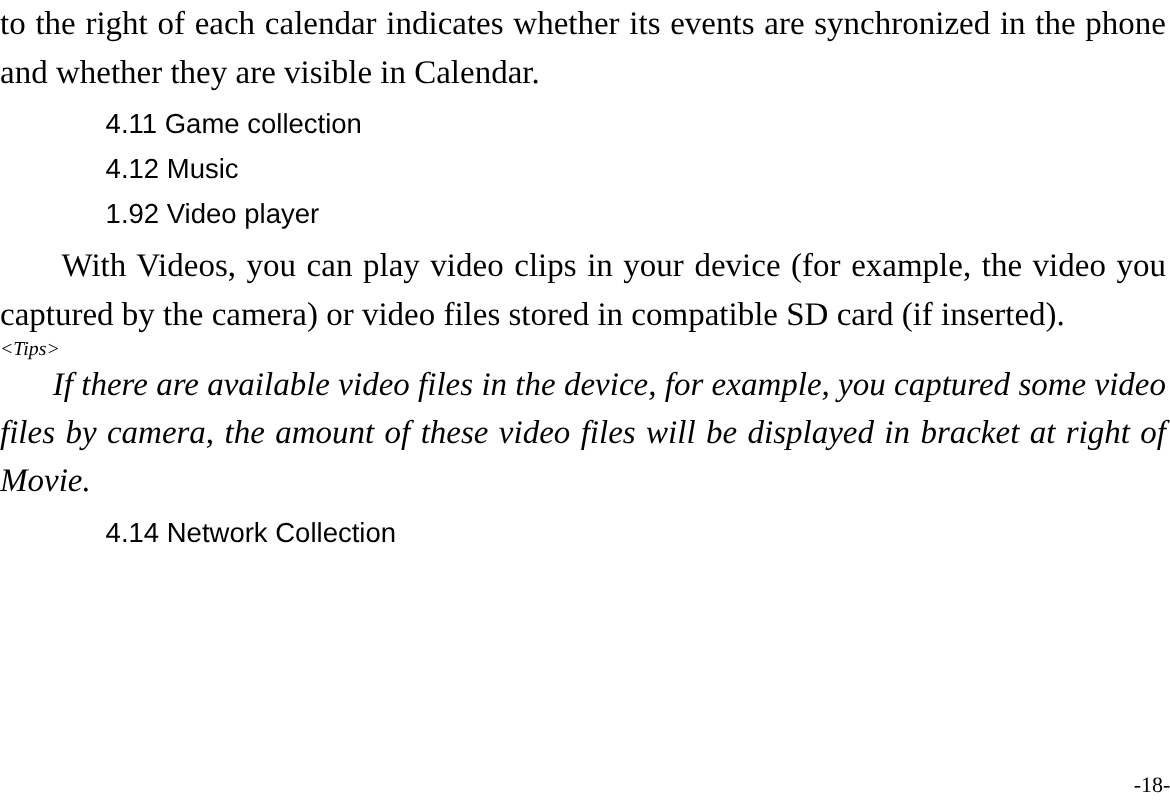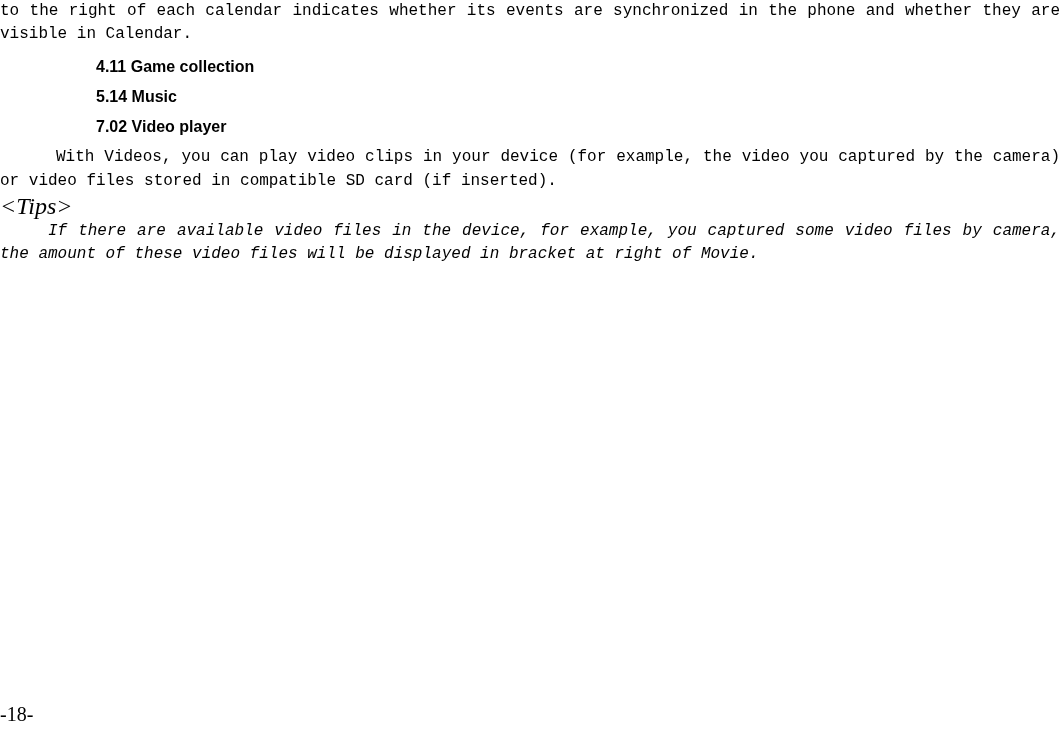--- a/index.html
+++ b/index.html
@@ -12,82 +12,82 @@
     height: 738px;
     position: relative;
     box-sizing: border-box;
   }
   .page {
     padding: 0 4px 0 0;
     width: 1064px;
     box-sizing: border-box;
   }
   .p {
-    font-size: 16px;
+    font-size: 30px;
     line-height: 1.45;
     margin: 0;
     text-align: justify;
-    font-family: Liberation Mono, monospace;
   }
   .indent-1 {
     text-indent: 48px;
   }
   .indent-2 {
     text-indent: 56px;
   }
   .bold {
     font-weight: bold;
   }
   .italic {
     font-style: italic;
   }
   .section-heading {
     font-family: Arial, Helvetica, sans-serif;
-    font-size: 16px;
-    font-weight: bold;
+    font-size: 25px;
+    font-weight: normal;
     margin: 12px 0 10px 96px;
   }
   .tips-label {
     font-style: italic;
-    font-size: 24px;
+    font-size: 18px;
     margin: 0;
     text-align: left;
   }
   .page-number {
     position: absolute;
     bottom: 12px;
     width: 100%;
-    text-align: left;
+    text-align: right;
     font-size: 20px;
     font-family: "Times New Roman", Times, serif;
   }
   .spaced-top {
     margin-top: 4px;
   }
 </style>
 </head>
 <body>
 
 <div class="page">
 
   <p class="p">to the right of each calendar indicates whether its events are synchronized in the phone and whether they are visible in Calendar.</p>
 
 
 
   <p class="section-heading">4.11   Game collection</p>
 
 
-  <p class="section-heading">5.14   Music</p>
+  <p class="section-heading">4.12   Music</p>
 
 
-  <p class="section-heading">7.02   Video player</p>
+  <p class="section-heading">1.92   Video player</p>
 
   <p class="p indent-2">  With Videos, you can play video clips in your device (for example, the video you captured by the camera) or video files stored in compatible SD card (if inserted).</p>
 
   <p class="tips-label">&lt;Tips&gt;</p>
 
   <p class="p indent-1 italic">If there are available video files in the device, for example, you captured some video files by camera, the amount of these video files will be displayed in bracket at right of Movie.</p>
 
+  <p class="section-heading">4.14   Network Collection</p>
 
 
 </div>
 
 <div class="page-number">-18-</div>
 
 </body></html>

